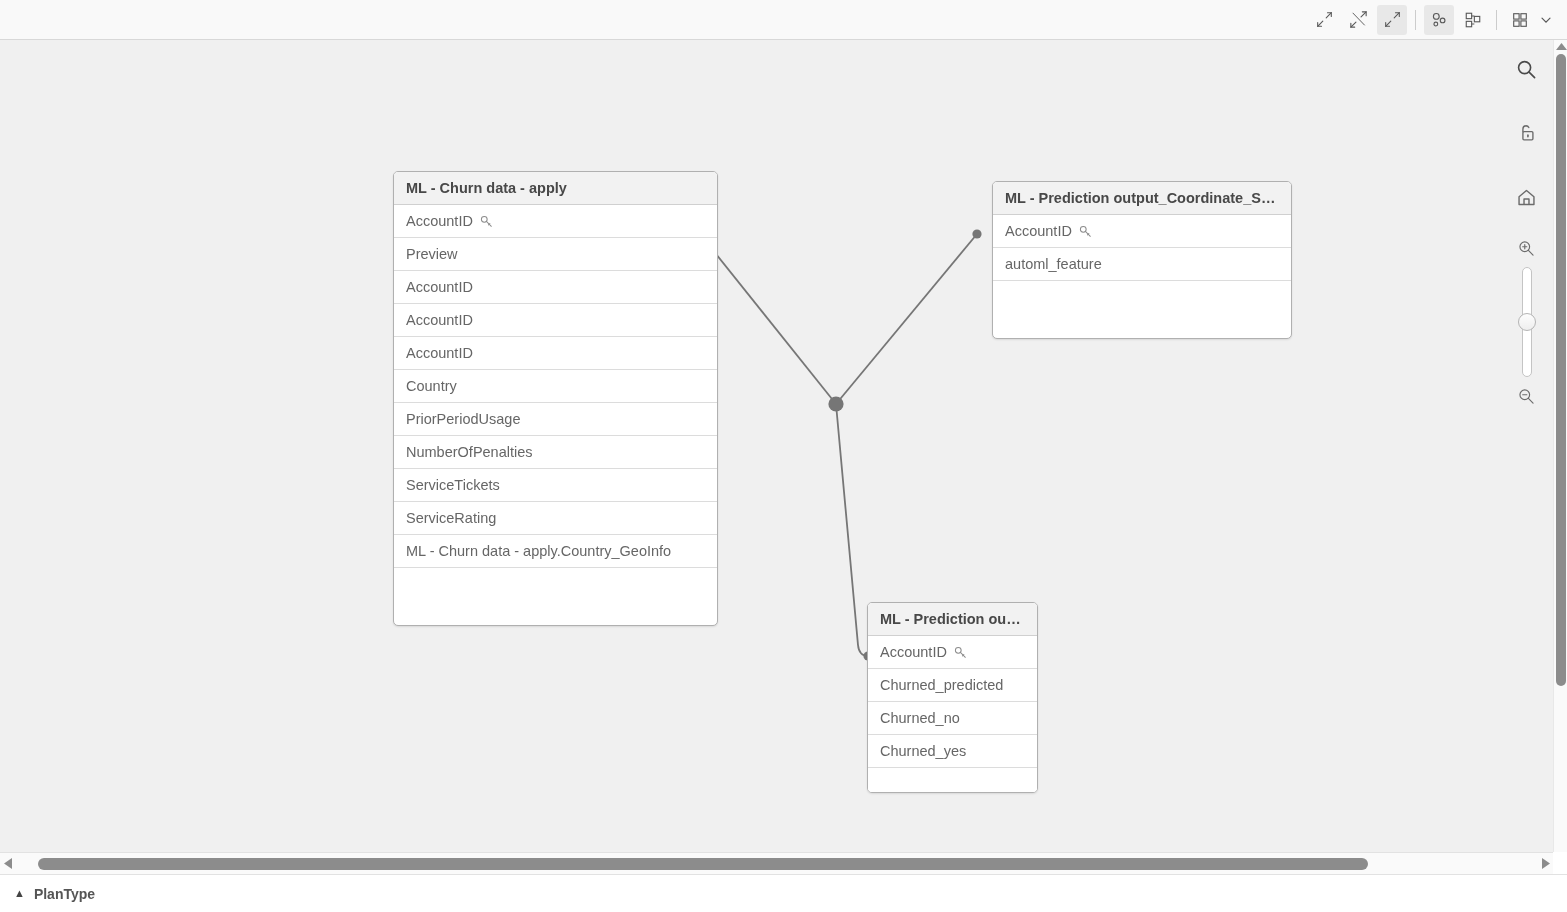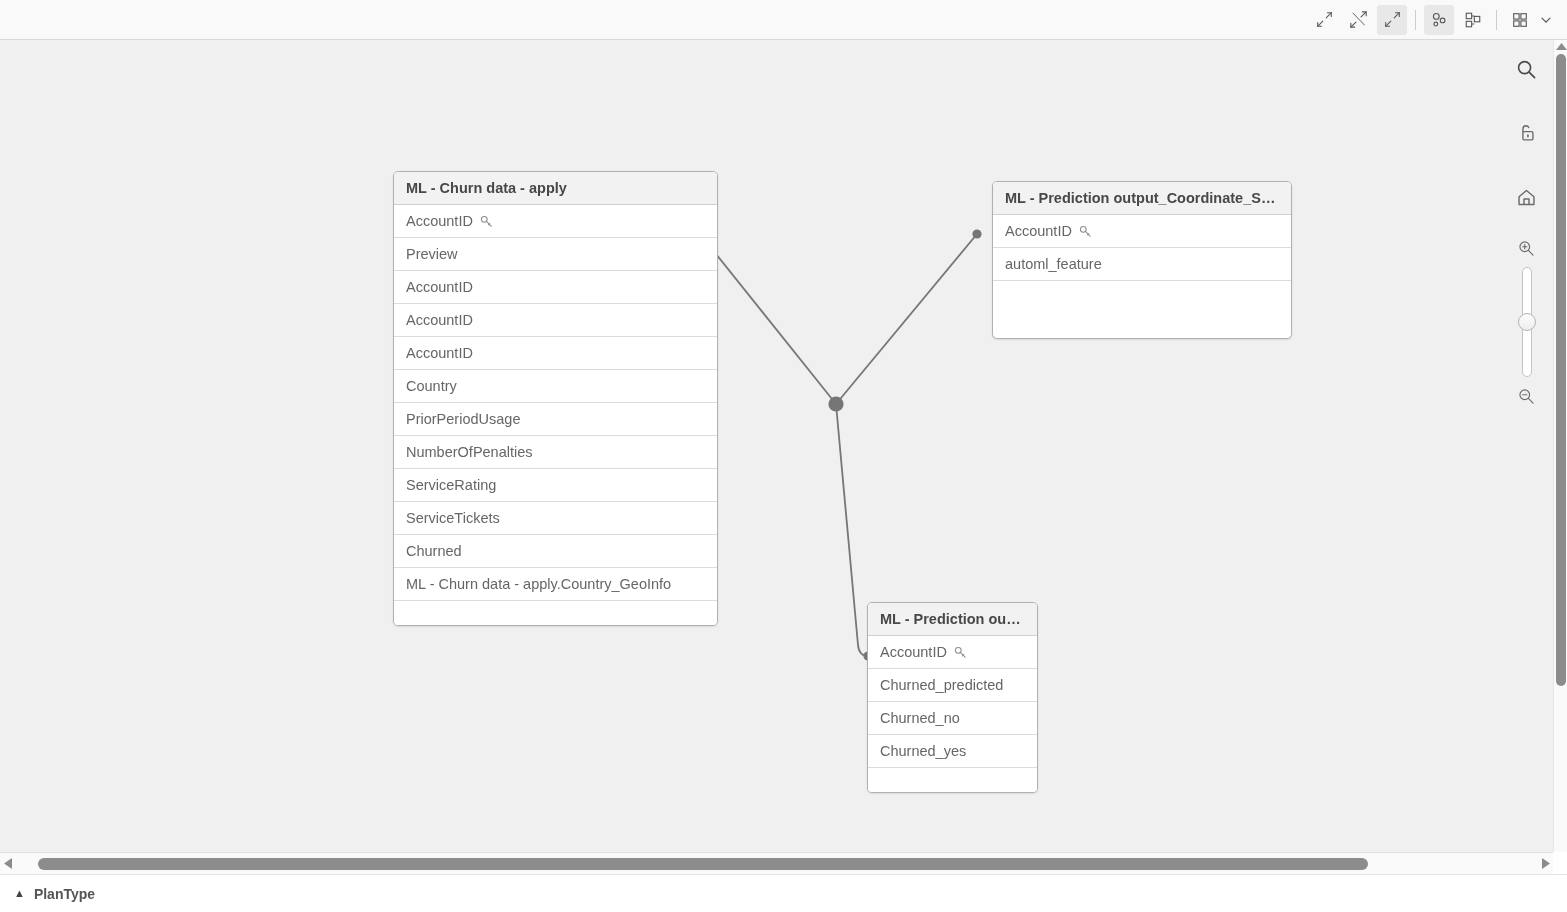--- a/index.html
+++ b/index.html
@@ -365,27 +365,24 @@
           <div class="tbl-row">
             <span>Country</span>
           </div>
           <div class="tbl-row">
             <span>PriorPeriodUsage</span>
           </div>
           <div class="tbl-row">
             <span>NumberOfPenalties</span>
           </div>
           <div class="tbl-row">
+            <span>ServiceTickets</span>
+          </div>
+          <div class="tbl-row">
             <span>ServiceRating</span>
-          </div>
-          <div class="tbl-row">
-            <span>ServiceTickets</span>
-          </div>
-          <div class="tbl-row">
-            <span>Churned</span>
           </div>
           <div class="tbl-row">
             <span>ML - Churn data - apply.Country_GeoInfo</span>
           </div>
           <div class="tbl-foot"></div>
         </div>
         <div class="tbl" style="left: 992px; top: 141px; width: 300px; height: 158px;">
           <div class="tbl-head">
             <span>ML - Prediction output_Coordinate_SH…</span>
           </div>

